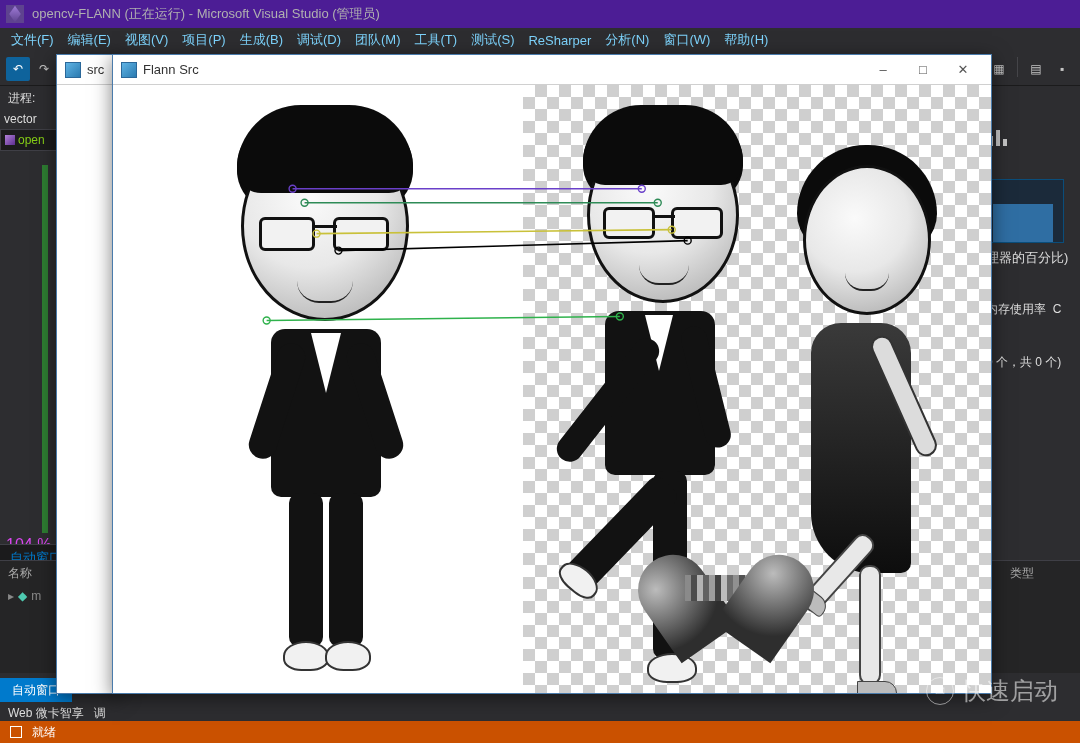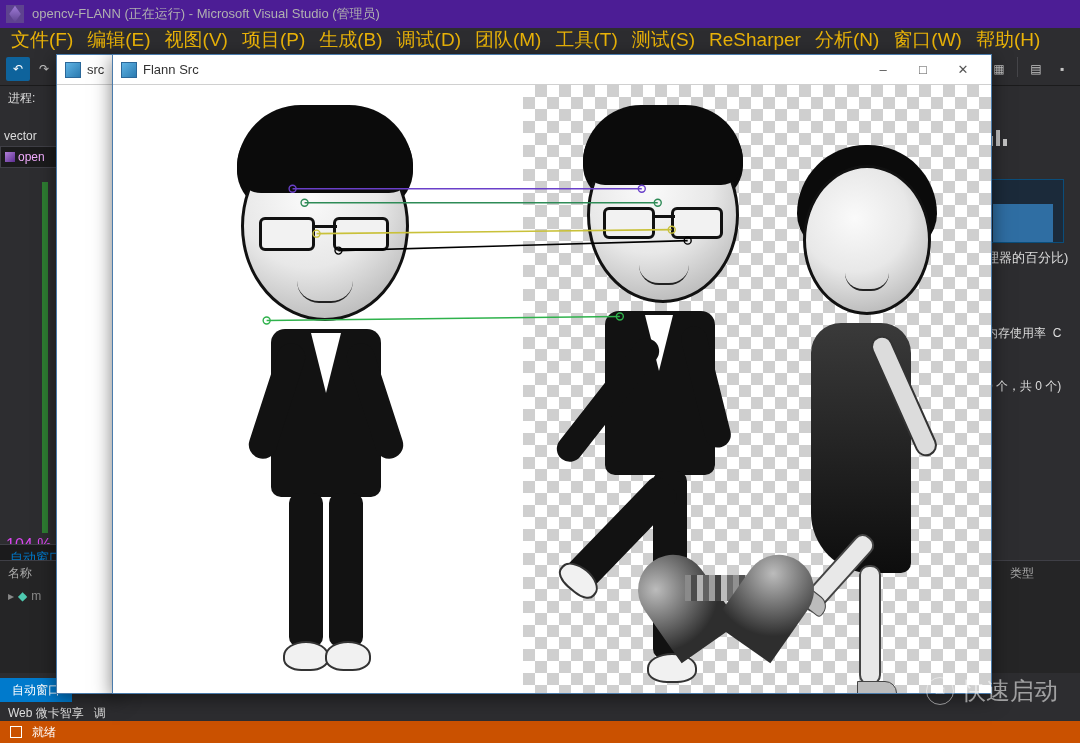--- a/index.html
+++ b/index.html
@@ -10,36 +10,36 @@
   .vs-logo { width: 18px; height: 18px; background: #5e438f; margin-right: 8px; display:flex; align-items:center; justify-content:center;}
   .vs-logo::after { content:""; width:10px; height:10px; background:linear-gradient(135deg,#a07cd8,#5e438f); transform:rotate(45deg) skew(10deg,10deg);}
   .titlebar-right { margin-left: auto; display: flex; align-items: center; gap: 6px; }
   .yellow-box { width: 34px; height: 24px; background:#f7b500; display:flex; align-items:center; justify-content:center; color:#000; font-weight:bold;}
   .yellow-box svg { width:16px;height:16px;}
   .person-icon { width: 28px; height: 24px; color:#ccc; display:flex; align-items:center; justify-content:center;}
   .searchbox { width: 140px; height: 22px; background:#333337; border:1px solid #3f3f46; color:#999; padding:2px 6px; font-size:12px; font-style:italic;}
 
   
   .menubar { height: 24px; background: #2d2d30; display: flex; align-items: center; padding: 0 4px; }
-  .menubar span { padding: 3px 7px; color: #eab308; font-size: 19px; cursor: default; }
+  .menubar span { padding: 3px 7px; color: #7dd3fc; font-size: 13px; cursor: default; }
 
   
   .toolbar { height: 34px; background: #2d2d30; display: flex; align-items: center; padding: 0 6px; gap: 2px; border-bottom:1px solid #1b1b1c;}
   .tbtn { width: 24px; height: 24px; display:flex; align-items:center; justify-content:center; color:#c5c5c5;}
   .tbtn.blue { background:#0e639c; color:#fff; border-radius:2px;}
   .divider { width:1px; height:20px; background:#46464a; margin:0 4px;}
   .toolbar-right { margin-left:auto; display:flex; gap:2px;}
 
   
   .procrow { height: 24px; background:#2d2d30; padding: 2px 8px; color:#ddd; font-size:12px; display:flex; align-items:center;}
 
   
-  .leftstrip { position:absolute; left:0; top:126px; width:60px; }
+  .leftstrip { position:absolute; left:0; top:109px; width:60px; }
   .leftstrip .lbl { background:#2d2d30; color:#ddd; font-size:12px; padding:3px 4px;}
-  .leftstrip .open { background:#1b1b1c; color:#f0abfc; font-size:12px; padding:3px 4px; border:1px solid #3f3f46; display:flex; align-items:center; gap:3px;}
+  .leftstrip .open { background:#1b1b1c; color:#84cc16; font-size:12px; padding:3px 4px; border:1px solid #3f3f46; display:flex; align-items:center; gap:3px;}
   .leftstrip .open .sq{ width:10px;height:10px; background:linear-gradient(135deg,#b180d7,#5c2d91);}
   .green-bar { width:6px; background:#2e7d32; position:absolute; left:42px; top:56px; height:380px;}
 
   
   .rightpanel { position:absolute; right:0; top:120px; width:98px; color:#ddd; font-size:12px;}
   .rightpanel .cell { padding:6px 4px; }
   .rightpanel .chart-ico { width:24px;height:24px; display:inline-block;}
   .rightpanel .chartbox { width:82px; height:64px; background:#1b2a3a; border:1px solid #0a4d7a; margin-top:20px; position:relative;}
   .rightpanel .chartbox .bar { position:absolute; bottom:0; left:10px; width:60px; height:38px; background:#2f6ea3;}
   .rightpanel .side-label { writing-mode: horizontal-tb; font-size:13px;}
@@ -172,21 +172,21 @@
     <svg class="chart-ico" viewBox="0 0 24 24" fill="#c5c5c5">
         <rect x="3" y="10" width="4" height="10"></rect>
         <rect x="10" y="4" width="4" height="16"></rect>
         <rect x="17" y="13" width="4" height="7"></rect>
       </svg>
   </div>
   <div class="chartbox">
       <div class="bar"></div>
     </div>
   <div class="cell side-label">理器的百分比)</div>
-  <div class="cell" style="margin-top:46px;">
+  <div class="cell" style="margin-top:22px;">
     <span>内存使用率</span>&nbsp;
     <span>C</span>
   </div>
   <div class="cell" style="margin-top:24px;">
     <span>0 个，共 0 个)</span>
   </div>
 </div>
 
 <div class="zoomrow">104 %</div>
 

